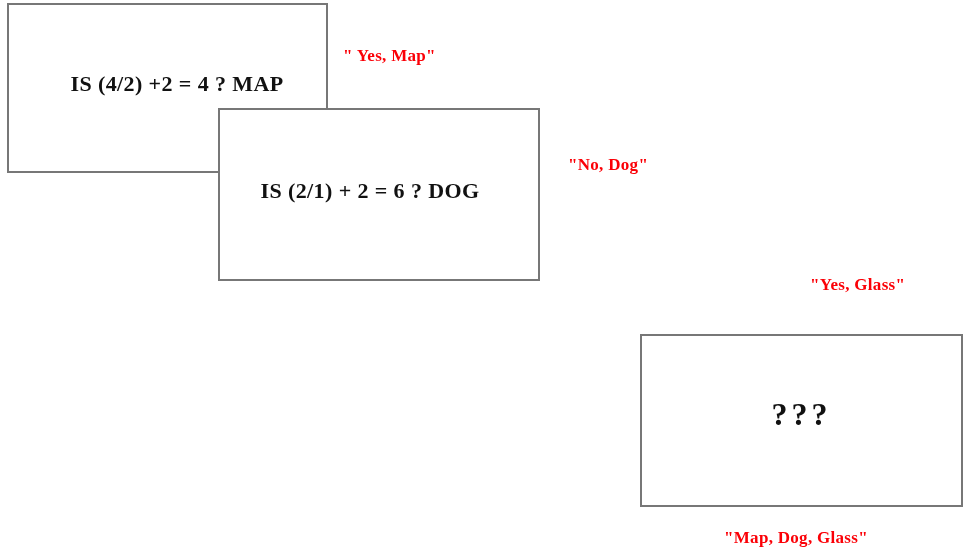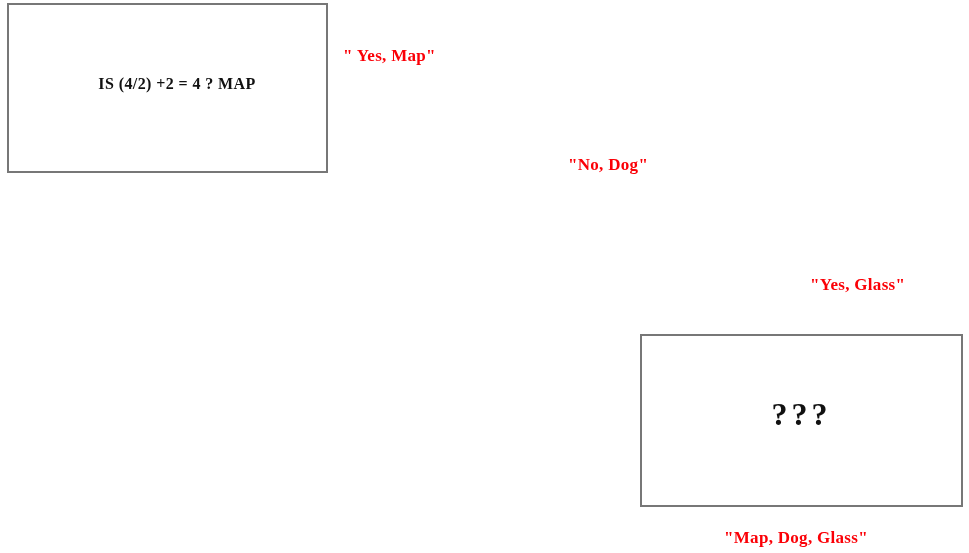--- a/index.html
+++ b/index.html
@@ -23,21 +23,21 @@
   .card {
     position: absolute;
     background: #ffffff;
     border: 2px solid var(--card-border);
     display: flex;
     align-items: center;
     justify-content: center;
   }
   .equation {
     font-weight: bold;
-    font-size: 16px;
+    font-size: 22px;
     letter-spacing: 0.4px;
     color: var(--equation-text);
     white-space: nowrap;
   }
   .card-1 { left: 7px;   top: 3px;   width: 321px; height: 170px; padding-left: 19px;  padding-bottom: 8px; }
   .card-2 { left: 218px; top: 108px; width: 322px; height: 173px; padding-right: 18px; padding-bottom: 7px; }
   .card-3 { left: 461px; top: 220px; width: 324px; height: 172px; padding-right: 84px; padding-bottom: 16px; }
   .card-4 { left: 640px; top: 334px; width: 323px; height: 173px; padding-bottom: 13px; }
   .card-4 .equation {
     font-size: 32px;
@@ -58,20 +58,23 @@
 </style>
 </head>
 <body>
 
 <div class="canvas">
 
   <div class="card card-1">
     <span class="equation">IS (4/2) +2 = 4 ? MAP</span>
   </div>
 
+  <div class="card card-2">
+    <span class="equation">IS (2/1) + 2 = 6 ? DOG</span>
+  </div>
 
 
   <div class="card card-4">
     <span class="equation">???</span>
   </div>
 
   <span class="response response-1">" Yes, Map"</span>
 
   <span class="response response-2">"No, Dog"</span>
 

